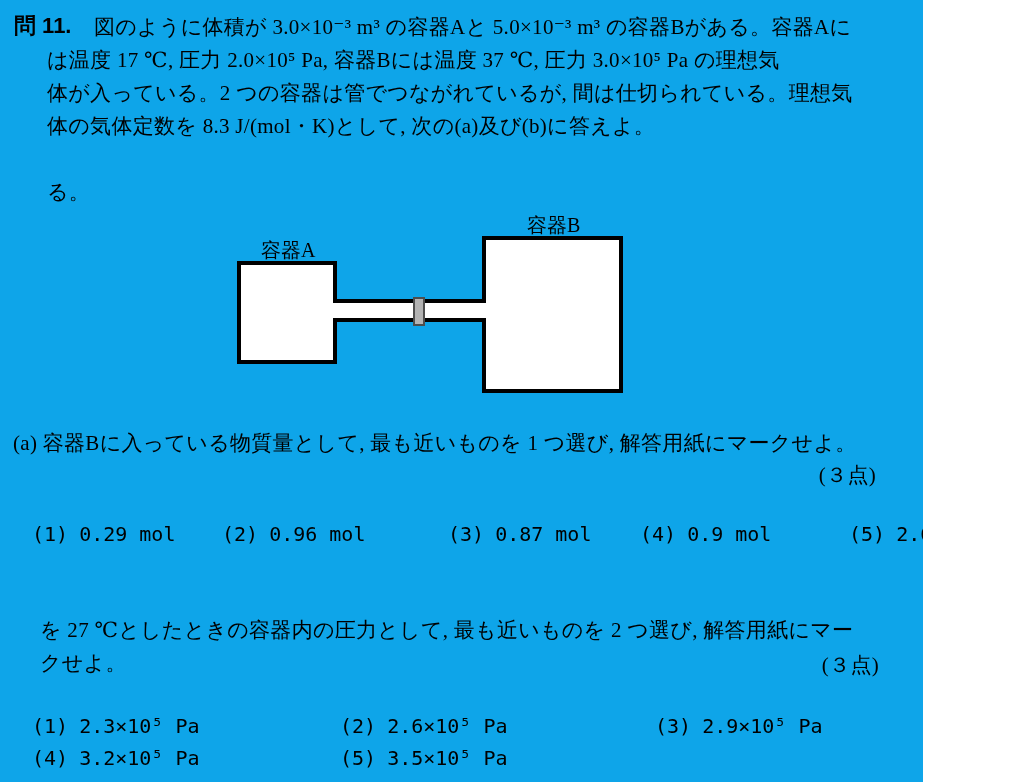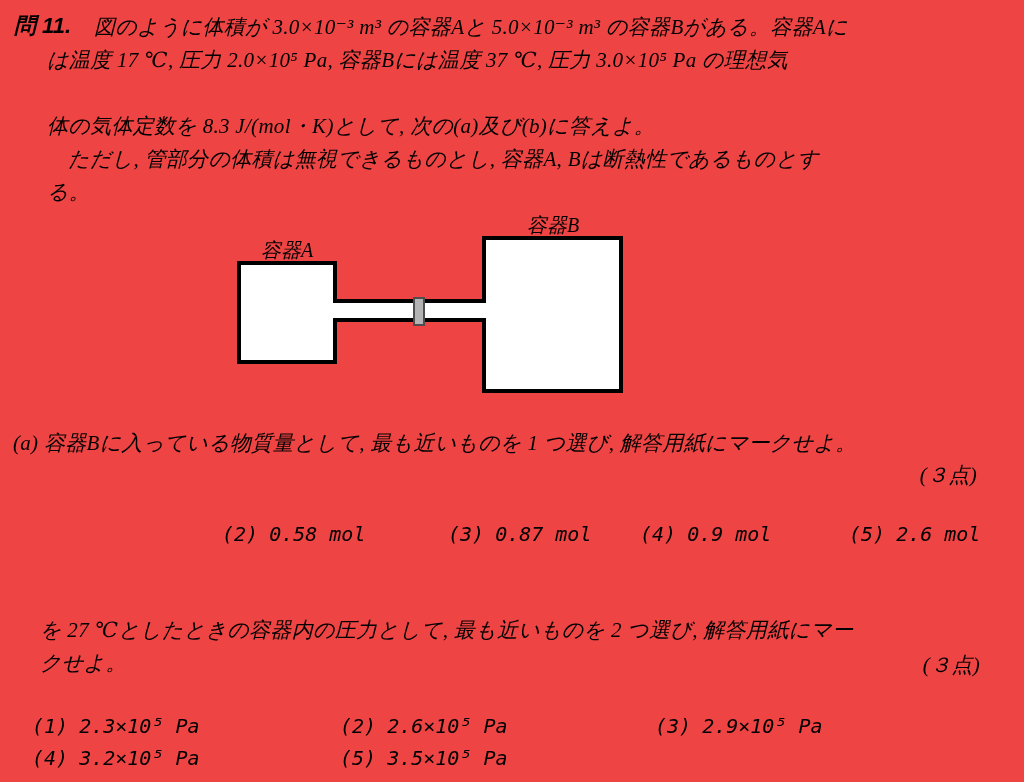--- a/index.html
+++ b/index.html
@@ -1,16 +1,16 @@
 <!DOCTYPE html>
 <html><head>
 <meta charset="utf-8">
 <style>
   html,body{margin:0;padding:0;background:#ffffff;}
-  .page{position:relative;width:1024px;height:782px;background:#ef4444;color:#000;overflow:hidden;font-style:italic;}
+  .page{position:relative;width:923px;height:782px;background:#0ea5e9;color:#000;overflow:hidden;}
   .abs{position:absolute;white-space:nowrap;}
   .title{font-family:"Liberation Sans","DejaVu Sans",sans-serif;font-weight:700;font-size:22px;}
   .body{font-family:"Liberation Serif","DejaVu Serif",serif;font-size:21px;letter-spacing:0.3px;}
   .dlabel{font-family:"Liberation Serif","DejaVu Serif",serif;font-size:20px;text-align:center;}
   .opt{font-family:"DejaVu Sans Mono","Liberation Mono",monospace;font-size:20px;}
   .opt .num{margin-right:11px;}
   .box{border:4px solid #000;box-sizing:border-box;background:#ffffff;z-index:1;}
   #box-a{left:237px;top:261px;width:100px;height:103px;}
   #box-b{left:482px;top:236px;width:141px;height:157px;}
   #pipe{left:333px;top:299px;width:153px;height:23px;background:#ffffff;
@@ -19,36 +19,39 @@
         border:2px solid #4d4d4d;box-sizing:border-box;z-index:3;}
 </style>
 </head>
 <body>
 
 <div class="page">
 
   <div class="abs title" style="left:14px;top:11px">問 11.</div>
   <div class="abs body" style="left:94px;top:13px">図のように体積が 3.0×10⁻³ m³ の容器Aと 5.0×10⁻³ m³ の容器Bがある。容器Aに</div>
   <div class="abs body" style="left:47px;top:46px">は温度 17 ℃, 圧力 2.0×10⁵ Pa, 容器Bには温度 37 ℃, 圧力 3.0×10⁵ Pa の理想気</div>
+  <div class="abs body" style="left:47px;top:79px">体が入っている。2 つの容器は管でつながれているが, 間は仕切られている。理想気</div>
   <div class="abs body" style="left:47px;top:112px">体の気体定数を 8.3 J/(mol・K)として, 次の(a)及び(b)に答えよ。</div>
-  <div class="abs body" style="left:68px;top:145px">ただし, 管部分の体積は無視できるものとし, 容器A, Bは断熱性であるものとす</div>
   <div class="abs body" style="left:47px;top:178px">る。</div>
 
   <div class="abs dlabel" style="left:527px;top:212px">容器B</div>
   <div class="abs dlabel" style="left:261px;top:237px">容器A</div>
   <div class="abs box" id="box-a"></div>
   <div class="abs box" id="box-b"></div>
   <div class="abs" id="pipe"></div>
   <div class="abs" id="partition"></div>
 
   <div class="abs body" style="left:13px;top:429px">(a) 容器Bに入っている物質量として, 最も近いものを 1 つ選び, 解答用紙にマークせよ。</div>
   <div class="abs body" style="right:47px;top:461px">(３点)</div>
 
+  <div class="abs opt" style="left:32px;top:522px">
+    <span class="num">(1)</span><span class="val">0.29 mol</span>
+  </div>
   <div class="abs opt" style="left:222px;top:522px">
-    <span class="num">(2)</span><span class="val">0.58 mol</span>
+    <span class="num">(2)</span><span class="val">0.96 mol</span>
   </div>
   <div class="abs opt" style="left:448px;top:522px">
     <span class="num">(3)</span><span class="val">0.87 mol</span>
   </div>
   <div class="abs opt" style="left:640px;top:522px">
     <span class="num">(4)</span><span class="val">0.9 mol</span>
   </div>
   <div class="abs opt" style="left:849px;top:522px">
     <span class="num">(5)</span><span class="val">2.6 mol</span>
   </div>

